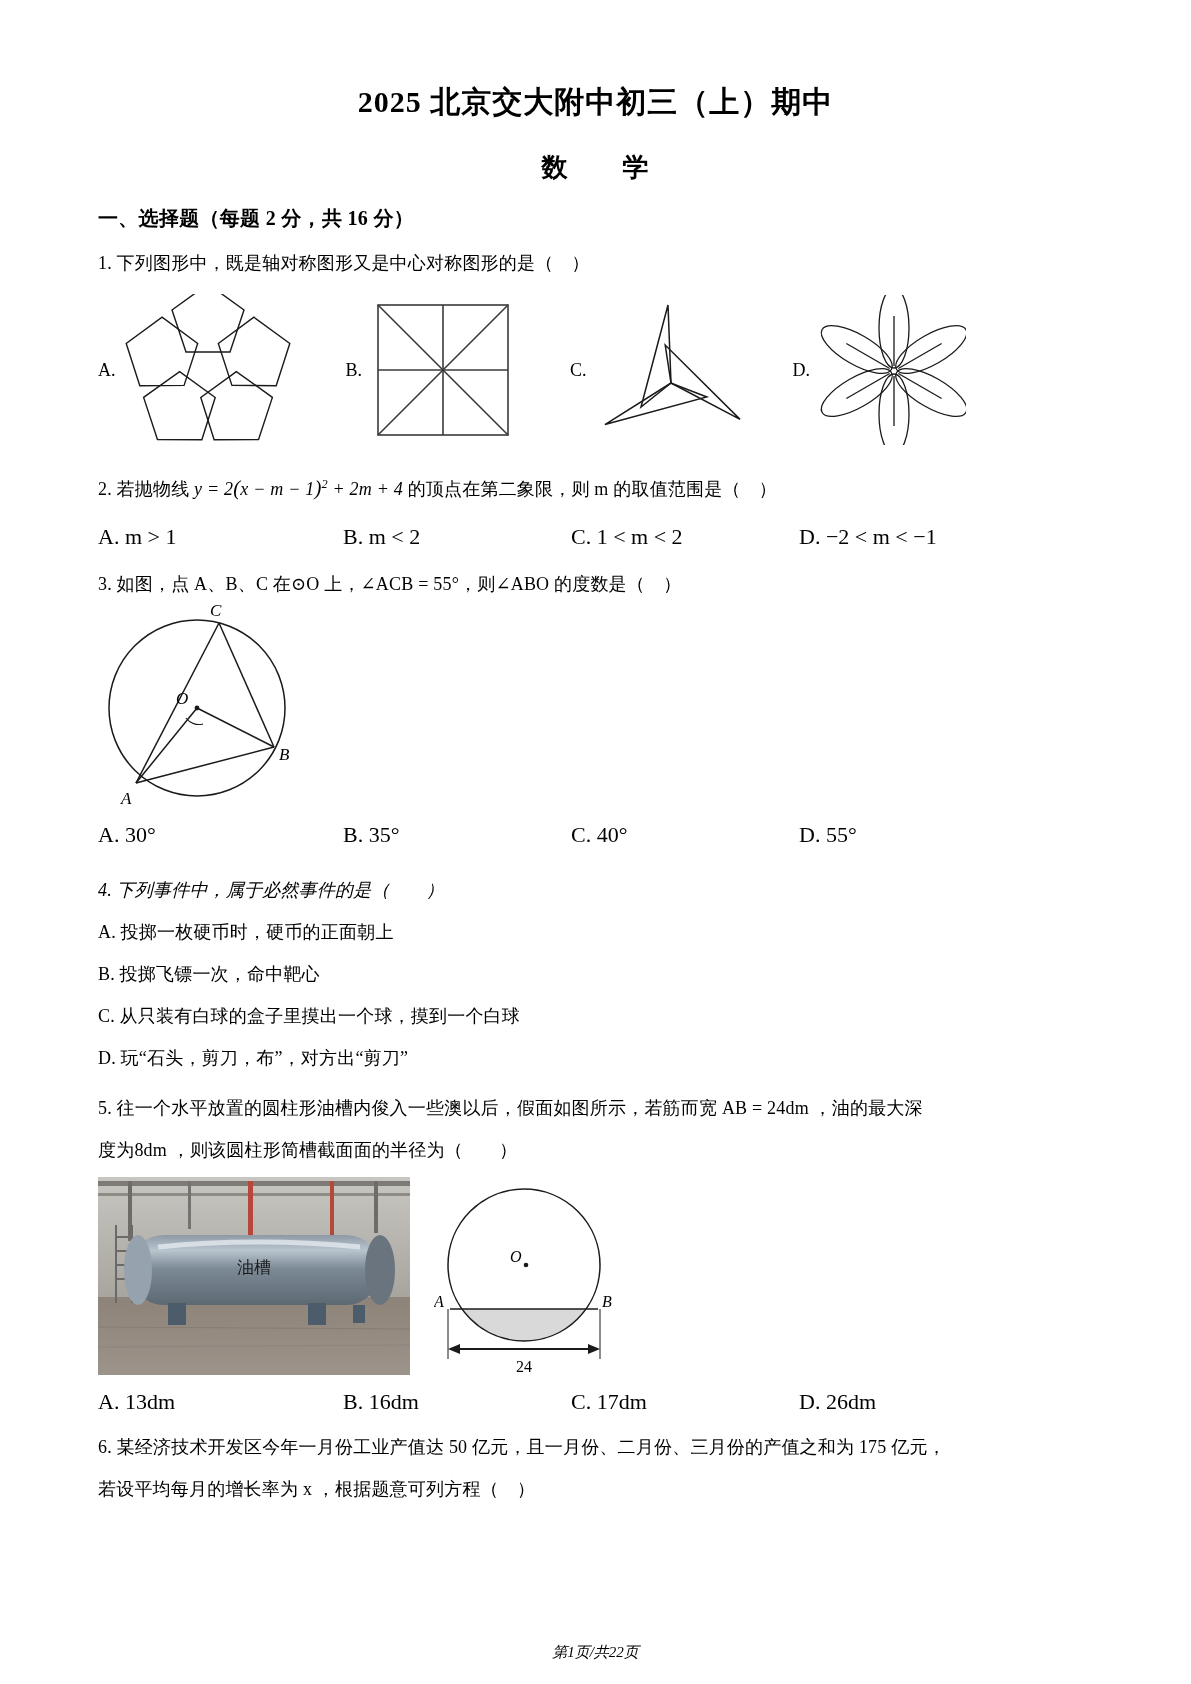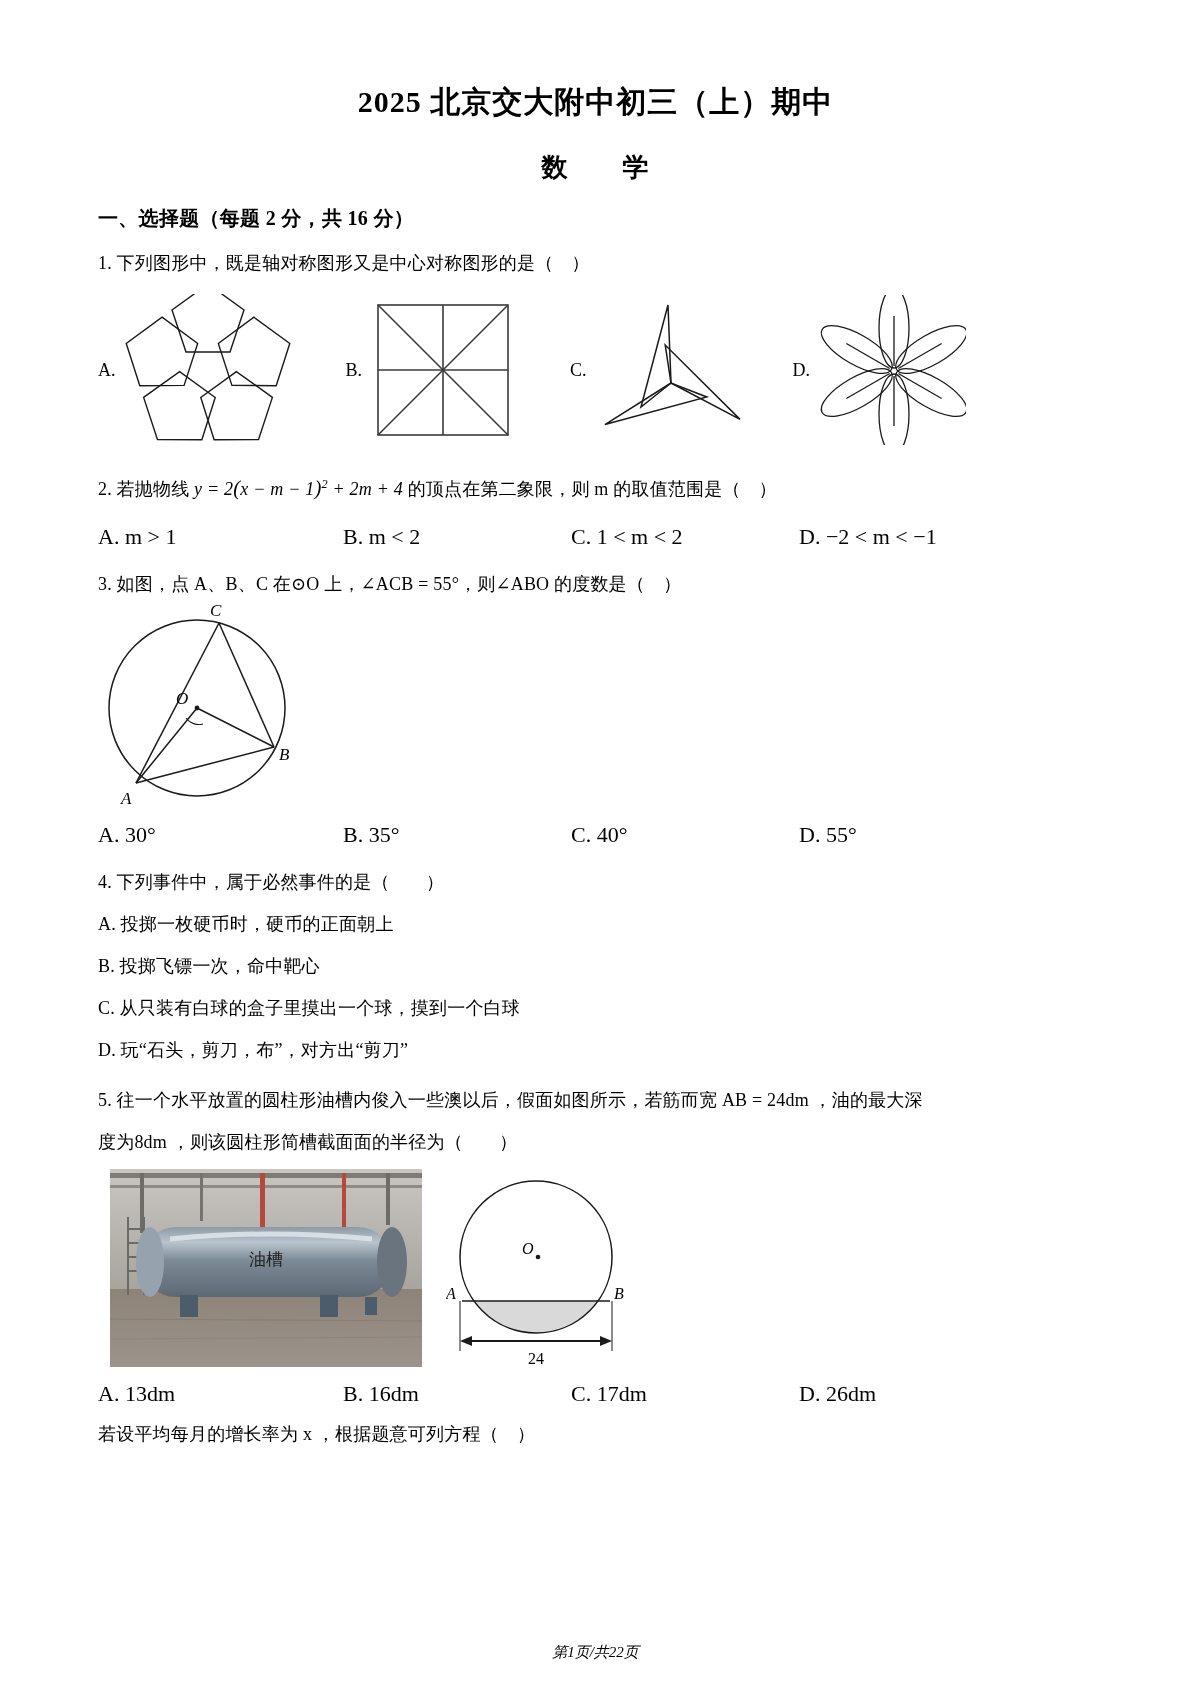--- a/index.html
+++ b/index.html
@@ -87,21 +87,20 @@
     display: flex;
     align-items: flex-start;
     margin-top: 12px;
   }
   .tank-photo {
     width: 312px;
     height: 198px;
     position: relative;
     overflow: hidden;
     background: #c4b5fd;
-    margin-left: 12px;
   }
   .footer {
     position: absolute;
     bottom: 22px;
     left: 0;
     width: 1191px;
     text-align: center;
     font-size: 15px;
     font-style: italic;
   }
@@ -255,21 +254,21 @@
       </svg>
     </div>
 
     <div class="opts-row" style="margin-top:12px;">
       <div class="ow1">A. 30°</div>
       <div class="ow2">B. 35°</div>
       <div class="ow3">C. 40°</div>
       <div>D. 55°</div>
     </div>
 
-    <div class="q-line" style="margin-top:20px;">4. 下列事件中，属于必然事件的是（　　）</div>
+    <div class="q-line" style="margin-top:28px;font-style:italic;">4. 下列事件中，属于必然事件的是（　　）</div>
     <div class="q-line tight">A. 投掷一枚硬币时，硬币的正面朝上</div>
     <div class="q-line tight">B. 投掷飞镖一次，命中靶心</div>
     <div class="q-line tight">C. 从只装有白球的盒子里摸出一个球，摸到一个白球</div>
     <div class="q-line tight">D. 玩“石头，剪刀，布”，对方出“剪刀”</div>
 
     <div class="q-line" style="margin-top:20px;">5. 往一个水平放置的圆柱形油槽内俊入一些澳以后，假面如图所示，若筋而宽 AB = 24dm ，油的最大深</div>
     <div class="q-line tight">度为8dm ，则该圆柱形简槽截面面的半径为（　　）</div>
 
     <div class="fig-row-q5">
 
@@ -360,18 +359,19 @@
       </div>
     </div>
 
     <div class="opts-row" style="margin-top:14px;">
       <div class="ow1">A. 13dm</div>
       <div class="ow2">B. 16dm</div>
       <div class="ow3">C. 17dm</div>
       <div>D. 26dm</div>
     </div>
 
+    <div class="q-line" style="margin-top:18px;">6. 某经济技术开发区今年一月份工业产值达 50 亿元，且一月份、二月份、三月份的产值之和为 175 亿元，</div>
     <div class="q-line tight">若设平均每月的增长率为 x ，根据题意可列方程（　）</div>
 
   </div>
 
   <div class="footer">第1页/共22页</div>
 </div>
 
 </body></html>

